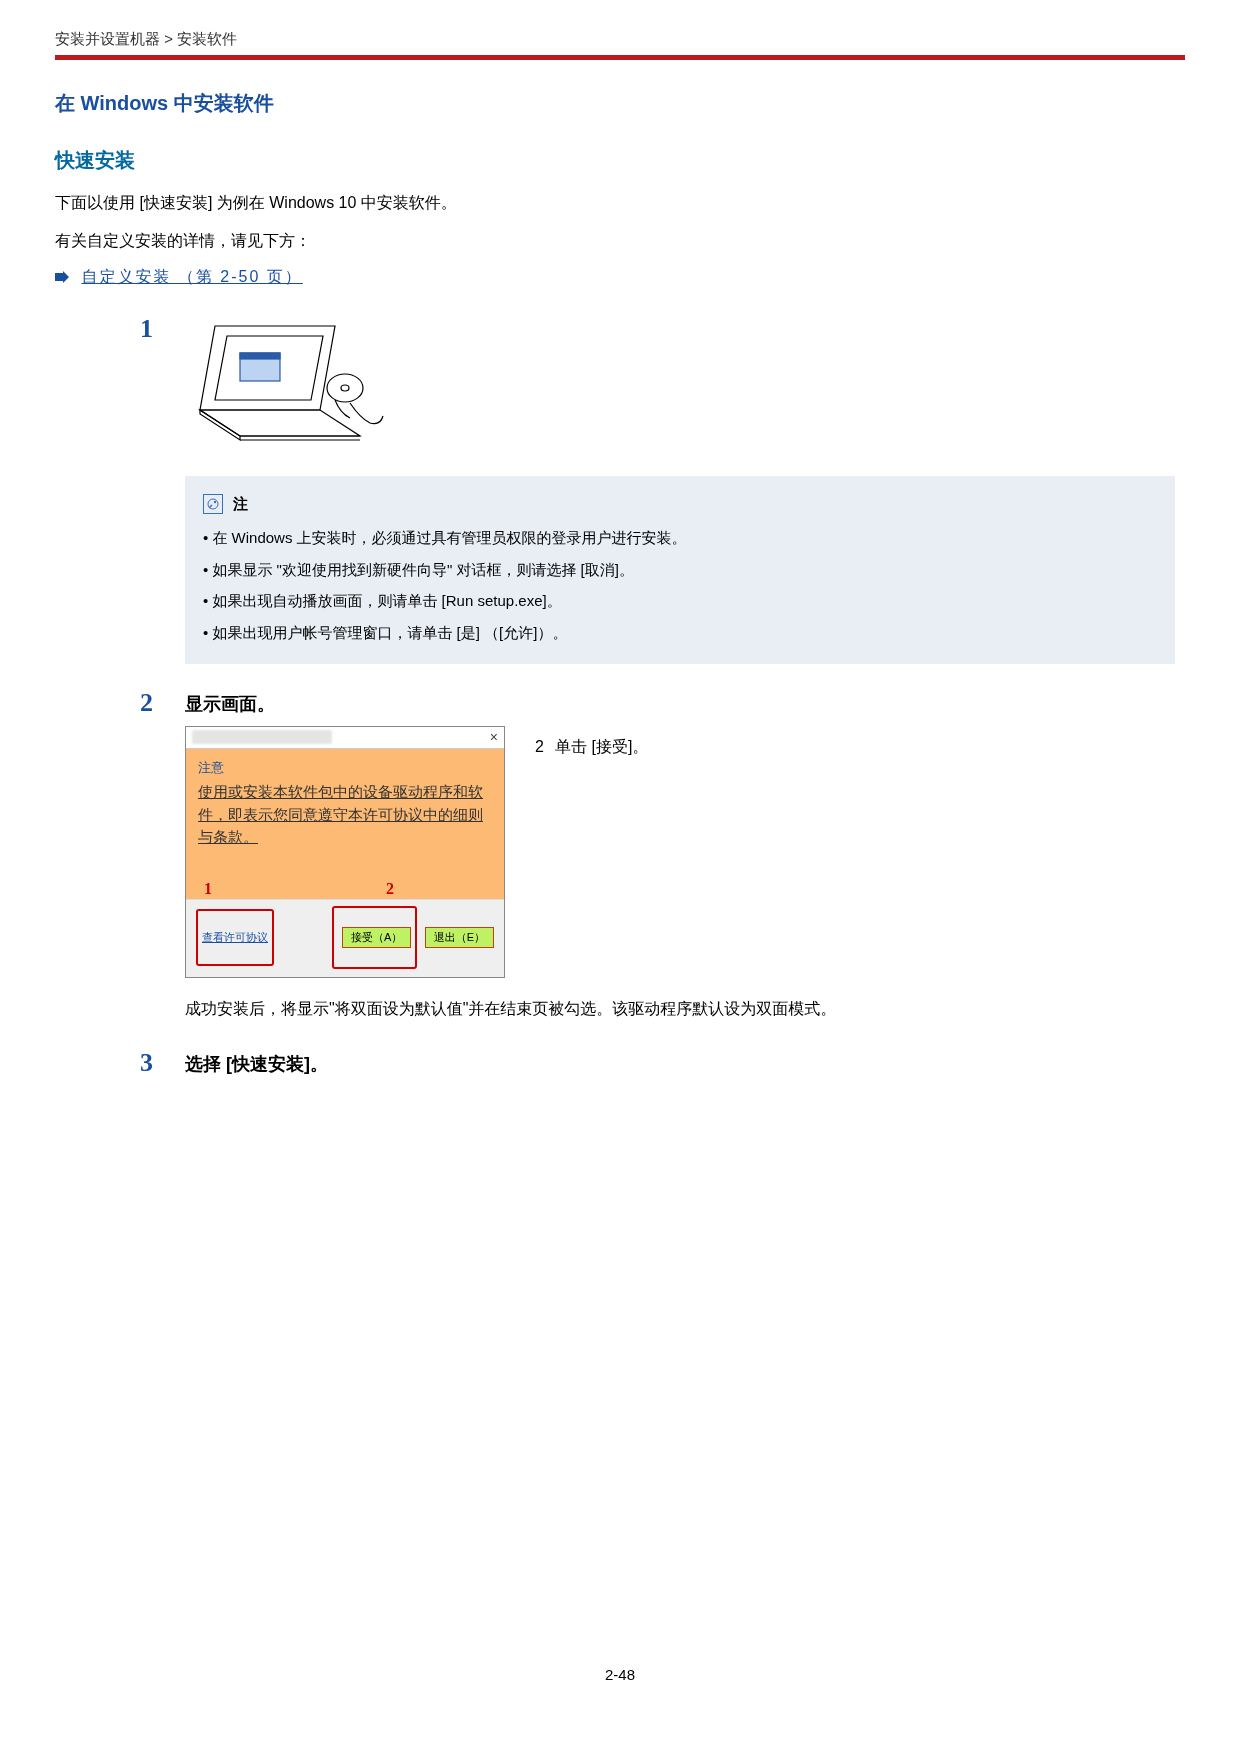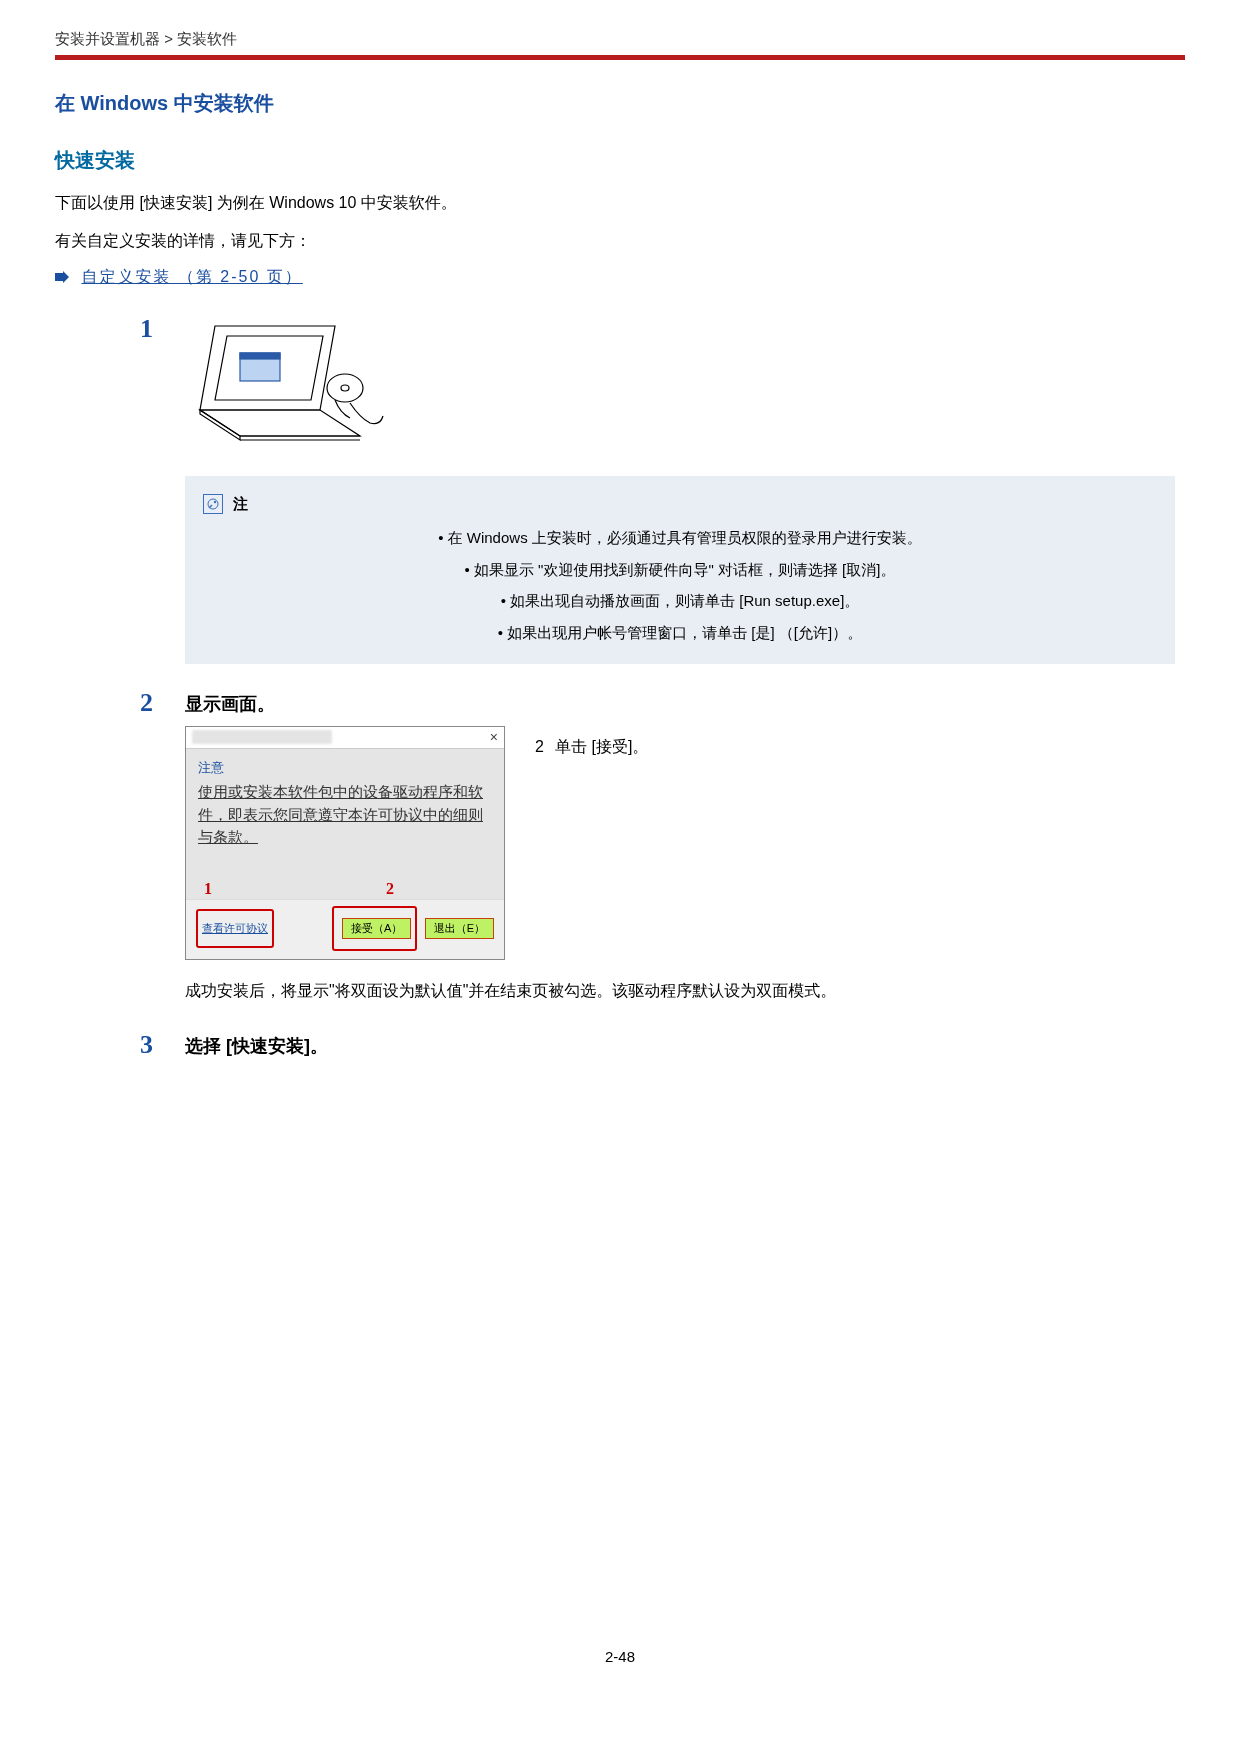--- a/index.html
+++ b/index.html
@@ -93,21 +93,21 @@
   }
   .note-icon {
     width: 20px; height: 20px;
     border: 1px solid #3a6fbf;
     margin-right: 10px;
     display: inline-flex;
     align-items: center;
     justify-content: center;
   }
   .note-icon svg { display:block; }
-  .note-box ul { list-style: none; padding: 0; margin: 0; text-align: center; }
+  .note-box ul { list-style: none; padding: 0; margin: 0; }
   .note-box li::before { content: "• "; }
   .note-box li { margin: 3px 0; }
   
   .step2-row {
     display: flex;
     align-items: flex-start;
     gap: 30px;
   }
   .dlg {
     border: 1px solid #888;
@@ -129,21 +129,21 @@
     border-radius:2px;
   }
   .dlg-close {
     position: absolute;
     right: 6px; top: 2px;
     font-size: 14px;
     color: #444;
   }
   .dlg-body {
     padding: 10px 12px 50px 12px;
-    background: #e5e5e5;
+    background: #fdba74;
   }
   .dlg-notice-title {
     color: #1a4fa0;
     font-size: 13px;
     margin-bottom: 4px;
   }
   .dlg-notice-text {
     font-size: 15px;
     color: #333;
     line-height: 1.5;
@@ -164,21 +164,21 @@
     color: #c00;
     font-weight: bold;
     font-size: 16px;
     font-family: "Times New Roman", serif;
   }
   .callout-1 { left: 18px; }
   .callout-2 { left: 200px; }
   .redbox {
     border: 2px solid #c00;
     border-radius: 3px;
-    padding: 10px 4px;
+    padding: 19px 4px;
     display: inline-block;
   }
   .dlg-link {
     color: #1a4fa0;
     font-size: 11px;
     text-decoration: underline;
   }
   .dlg-btn {
     border: 1px solid #c2410c;
     background: #bef264;

